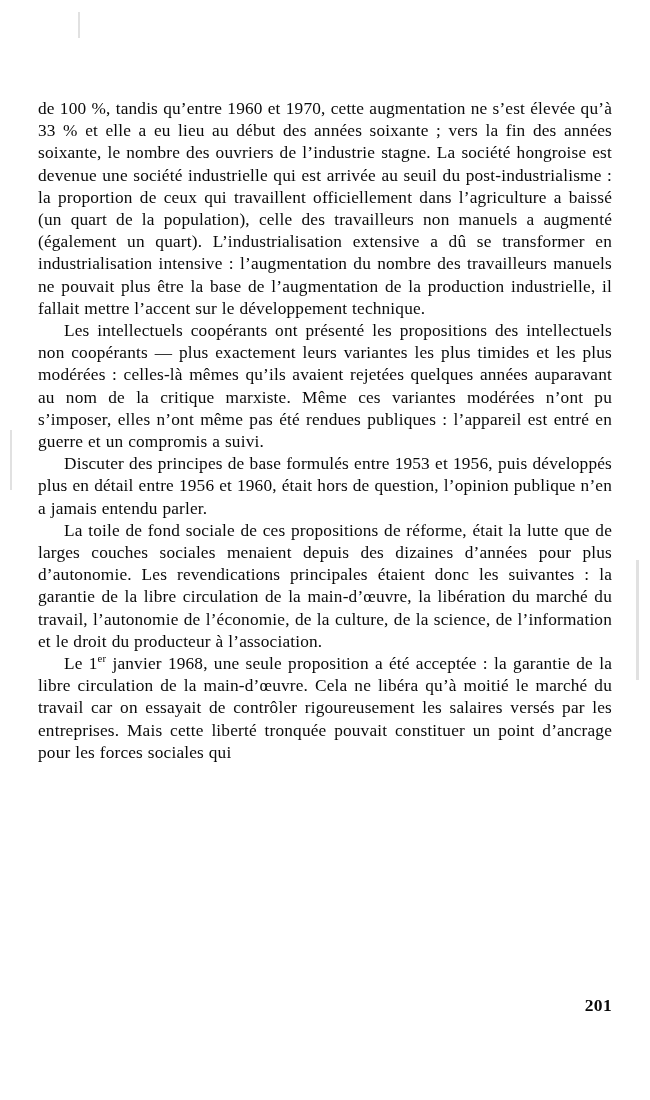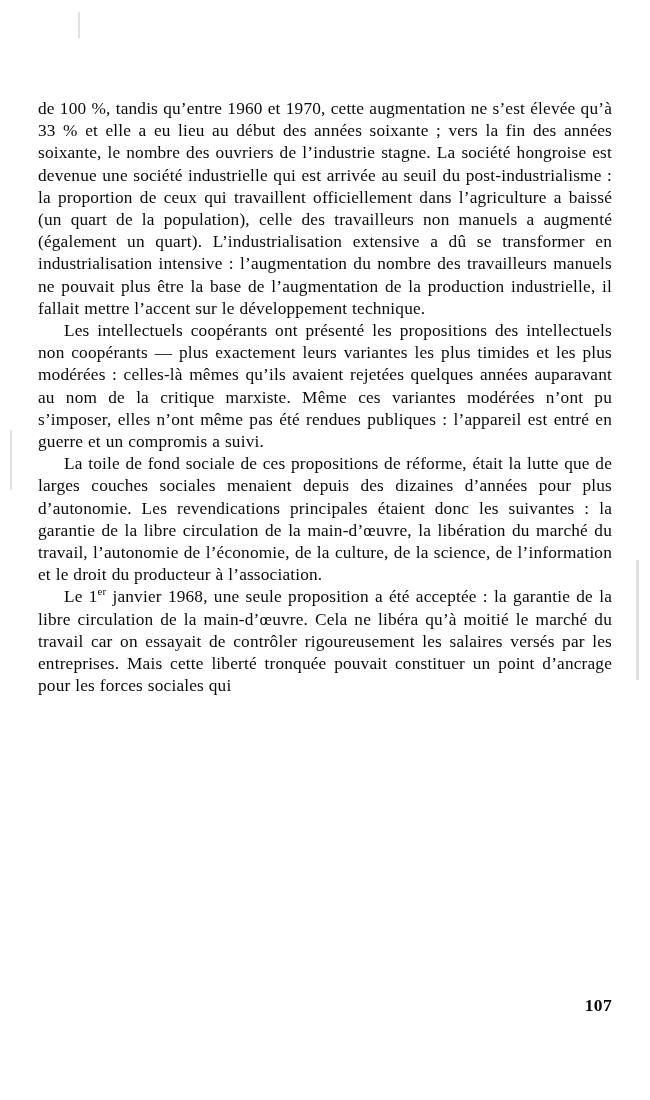--- a/index.html
+++ b/index.html
@@ -66,18 +66,19 @@
 
 <div class="page">
 
   <div class="edge-speck" style="left:78px; top:12px; width:2px; height:26px;"></div>
   <div class="edge-speck" style="left:636px; top:560px; width:3px; height:120px;"></div>
   <div class="edge-speck" style="left:10px; top:430px; width:2px; height:60px;"></div>
 
   <div class="text-block">
     <p class="para">de 100 %, tandis qu’entre 1960 et 1970, cette augmentation ne s’est élevée qu’à 33 % et elle a eu lieu au début des années soixante ; vers la fin des années soixante, le nombre des ouvriers de l’industrie stagne. La société hongroise est devenue une société industrielle qui est arrivée au seuil du post-industrialisme : la proportion de ceux qui travaillent officiellement dans l’agriculture a baissé (un quart de la population), celle des travailleurs non manuels a augmenté (également un quart). L’industrialisation extensive a dû se transformer en industrialisation intensive : l’augmentation du nombre des travailleurs manuels ne pouvait plus être la base de l’augmentation de la production industrielle, il fallait mettre l’accent sur le développement technique.</p>
     <p class="para indent">Les intellectuels coopérants ont présenté les propositions des intellectuels non coopérants — plus exactement leurs variantes les plus timides et les plus modérées : celles-là mêmes qu’ils avaient rejetées quelques années auparavant au nom de la critique marxiste. Même ces variantes modérées n’ont pu s’imposer, elles n’ont même pas été rendues publiques : l’appareil est entré en guerre et un compromis a suivi.</p>
+    <p class="para indent">Discuter des principes de base formulés entre 1953 et 1956, puis développés plus en détail entre 1956 et 1960, était hors de question, l’opinion publique n’en a jamais entendu parler.</p>
     <p class="para indent">La toile de fond sociale de ces propositions de réforme, était la lutte que de larges couches sociales menaient depuis des dizaines d’années pour plus d’autonomie. Les revendications principales étaient donc les suivantes : la garantie de la libre circulation de la main-d’œuvre, la libération du marché du travail, l’autonomie de l’économie, de la culture, de la science, de l’information et le droit du producteur à l’association.</p>
     <p class="para indent">Le 1<sup>er</sup> janvier 1968, une seule proposition a été acceptée : la garantie de la libre circulation de la main-d’œuvre. Cela ne libéra qu’à moitié le marché du travail car on essayait de contrôler rigoureusement les salaires versés par les entreprises. Mais cette liberté tronquée pouvait constituer un point d’ancrage pour les forces sociales qui</p>
   </div>
 
-  <div class="pagenum">107</div>
+  <div class="pagenum">201</div>
 </div>
 
 </body></html>

